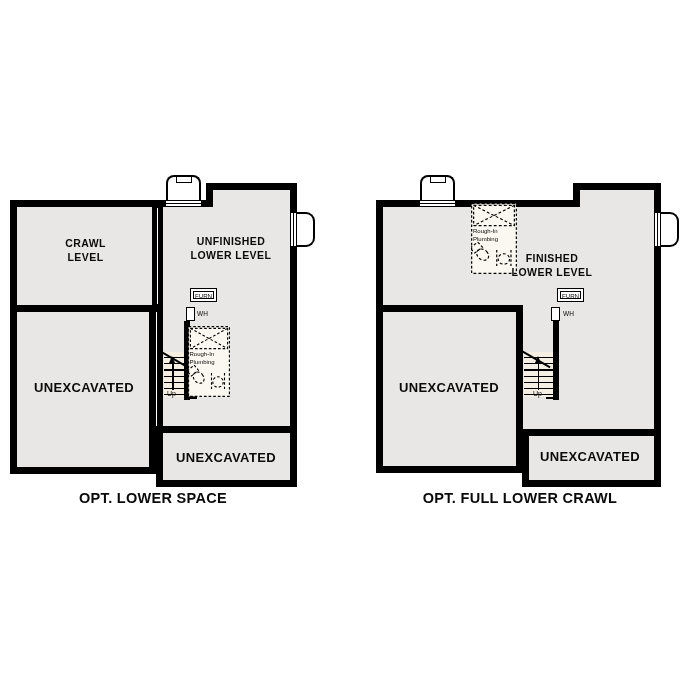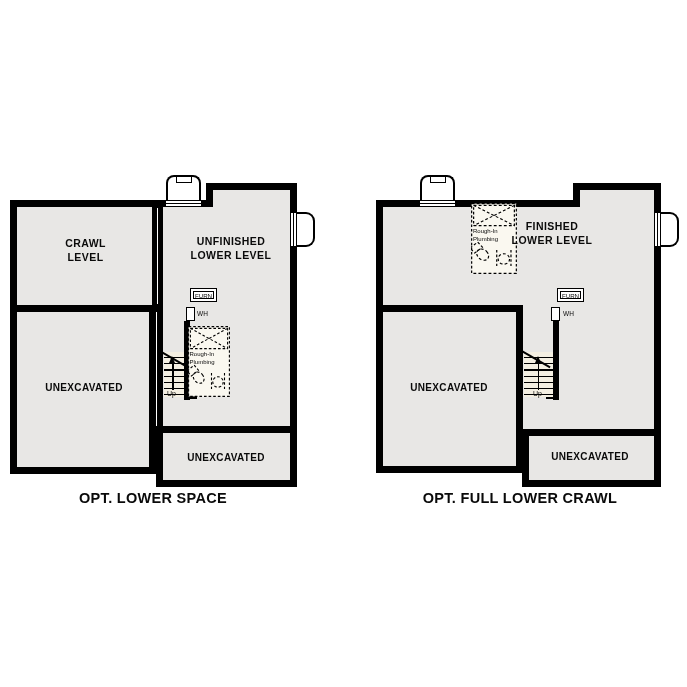--- a/index.html
+++ b/index.html
@@ -4,21 +4,21 @@
 <style>
   html,body{margin:0;padding:0;background:#fff;}
   .canvas{position:relative;width:687px;height:621px;background:#fff;overflow:hidden;
           font-family:"Liberation Sans",sans-serif;color:#000;}
   .w{position:absolute;background:#000;}
   .seam{position:absolute;background:#fff;}
   .fill{position:absolute;background:#e8e7e5;}
   .lbl{position:absolute;font-weight:bold;color:#0a0a0a;text-align:center;
        transform:translate(-50%,-50%);white-space:nowrap;}
   .room-lbl{font-size:10.5px;letter-spacing:.45px;line-height:14px;}
-  .unx-lbl{font-size:10px;letter-spacing:.35px;}
+  .unx-lbl{font-size:13px;letter-spacing:.35px;}
   .title-lbl{font-size:14.5px;letter-spacing:.3px;}
   .tiny{position:absolute;font-size:6.2px;color:#0a0a0a;white-space:nowrap;}
   .stairs{position:absolute;background:repeating-linear-gradient(to bottom,#f4efe2 0 5px,#000 5px 6.2px);}
   .diag{position:absolute;height:1.6px;background:#000;transform-origin:0 0;}
   .arrow-line{position:absolute;width:1.6px;background:#000;}
   .arrow-head{position:absolute;width:0;height:0;border-left:3.8px solid transparent;
               border-right:3.8px solid transparent;border-bottom:7px solid #000;}
   .well-top{position:absolute;background:#fff;border:2.5px solid #000;border-bottom:none;
             border-radius:8px 8px 0 0;}
   .well-right{position:absolute;background:#fff;border:2.5px solid #000;border-left:none;
@@ -176,21 +176,21 @@
           <ellipse cx="0" cy="-0.5" rx="4.8" ry="6.2"></ellipse>
         </g>
         <circle cx="30" cy="56" r="5.2"></circle>
         <path d="M23.5,47 v16"></path>
         <path d="M36.5,47 v16"></path>
       </g>
     </svg>
     <div class="tiny" style="left:473px;top:228px;font-size:6px;">Rough-In</div>
     <div class="tiny" style="left:473px;top:236px;font-size:6px;">Plumbing</div>
 
-    <div class="lbl room-lbl" style="left:552px;top:233px;">
+    <div class="lbl room-lbl" style="left:552px;top:265px;">
       <div>FINISHED</div>
       <div>LOWER LEVEL</div>
     </div>
     <div class="lbl unx-lbl" style="left:449px;top:387px;">UNEXCAVATED</div>
     <div class="lbl unx-lbl" style="left:590px;top:456px;">UNEXCAVATED</div>
     <div class="lbl title-lbl" style="left:520px;top:498px;">OPT. FULL LOWER CRAWL</div>
   </div>
 
 </div>
 

